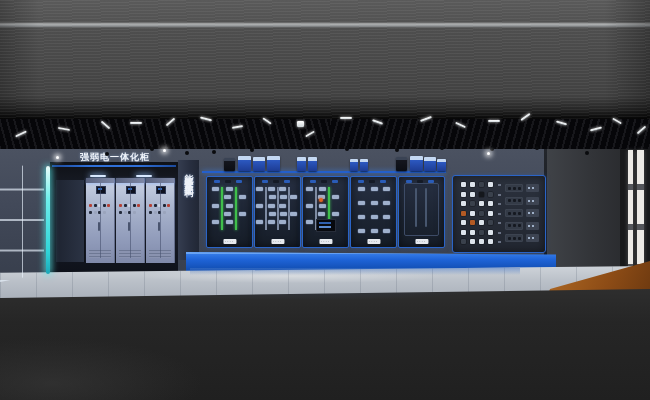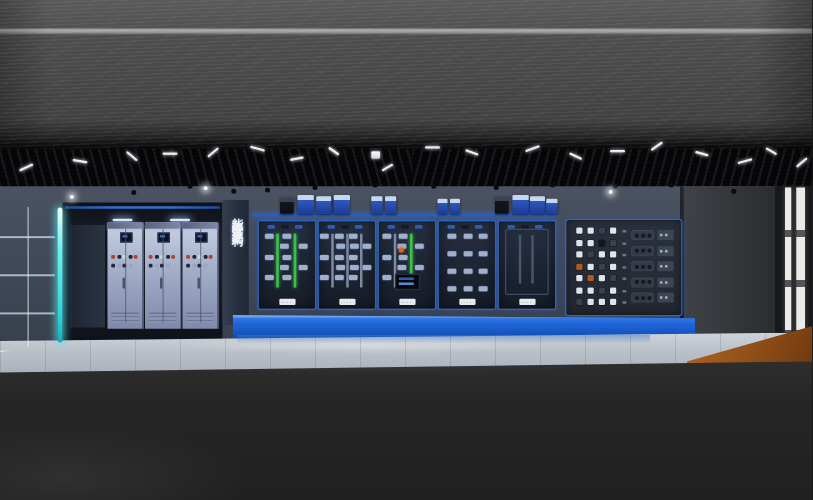--- a/index.html
+++ b/index.html
@@ -238,20 +238,21 @@
           <div class="cdot" style="background: rgb(154, 164, 188);"></div>
           <div class="cdot" style="background: rgb(34, 42, 58);"></div>
           <div class="cdot" style="background: rgb(154, 164, 188);"></div>
         </div>
         <div class="cabhandle abs"></div>
         <div class="cabvent abs"></div>
         <div class="cabline abs"></div>
       </div>
     </div>
 
+  <div class="zlabel abs" id="label-left">强弱电一体化柜</div>
   <div id="label-left-line" class="abs"></div>
 
   <div id="pillar" class="abs">
     <div id="pillar-text">能效楼宇系统架构</div>
   </div>
 
   <div id="shelfline" class="abs"></div>
 
   <div class="panel abs" style="left: 206px;">
     <div class="schem abs">

